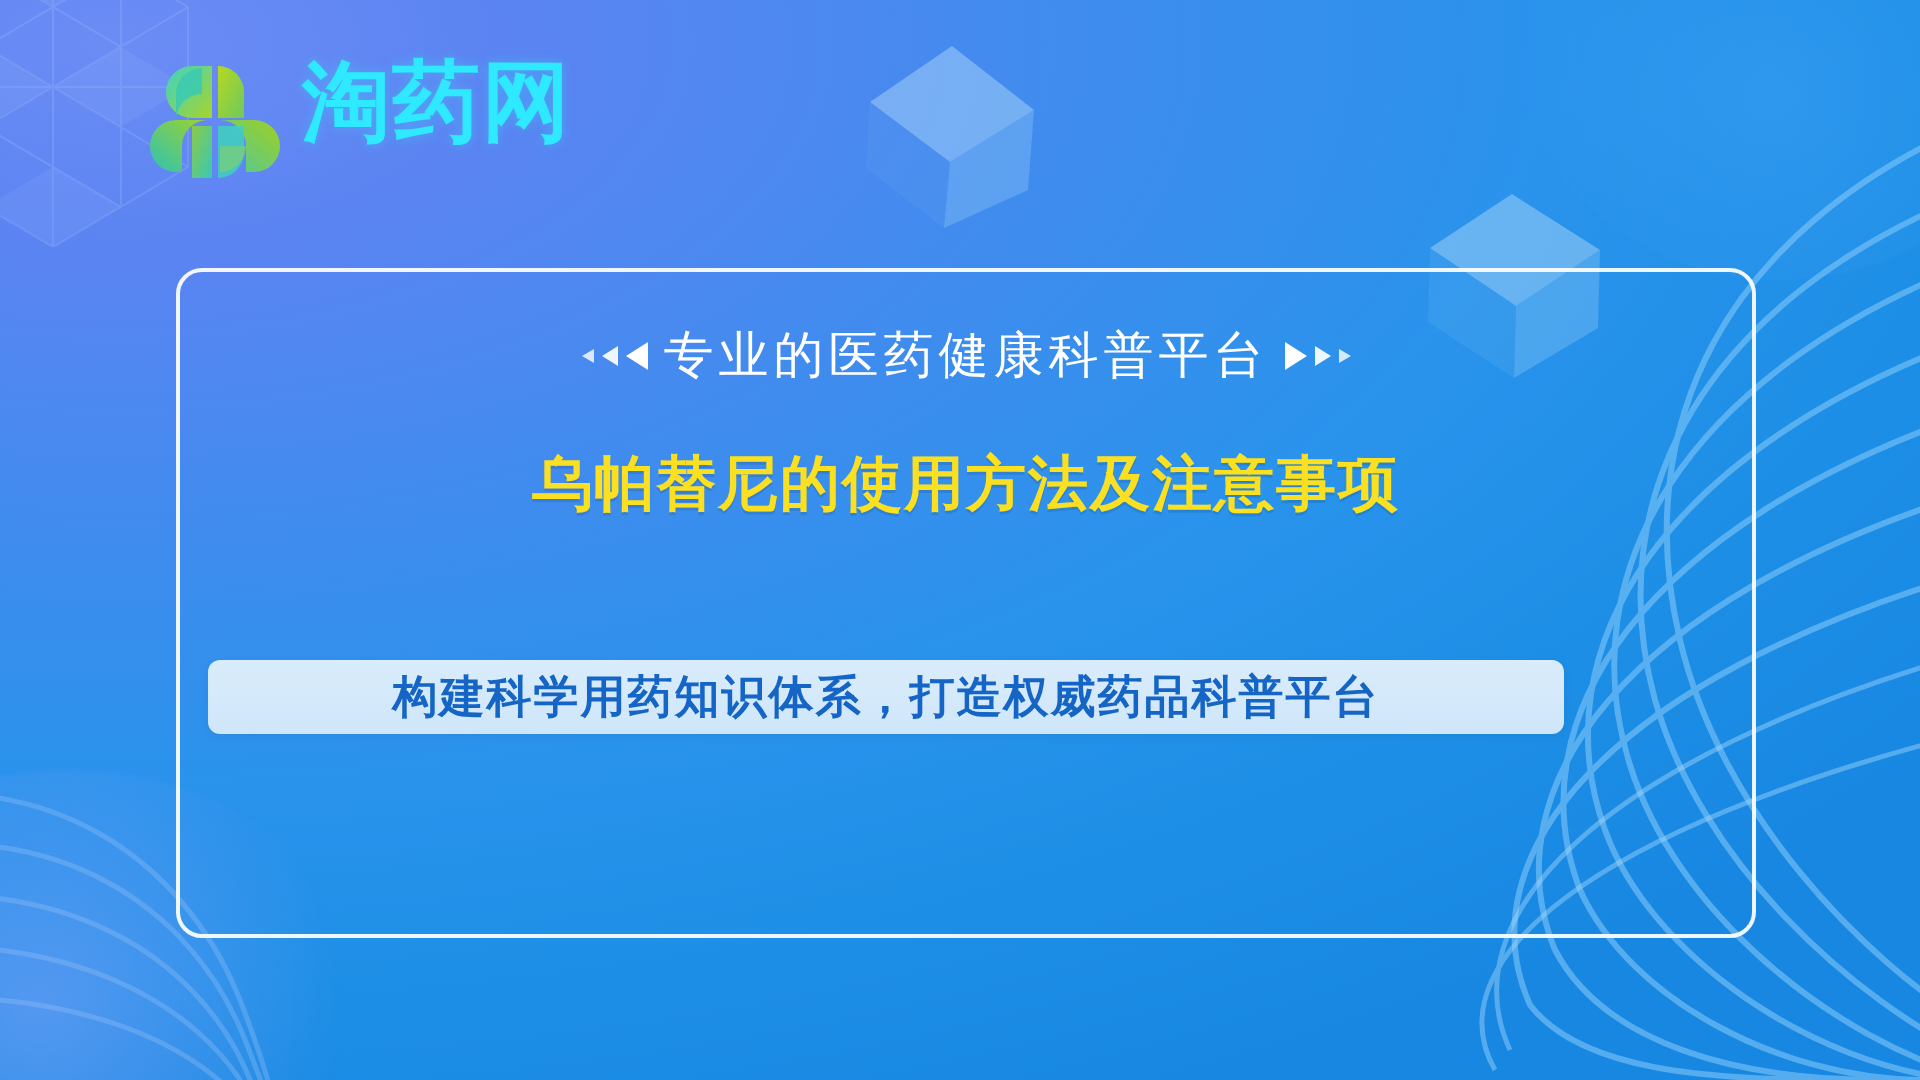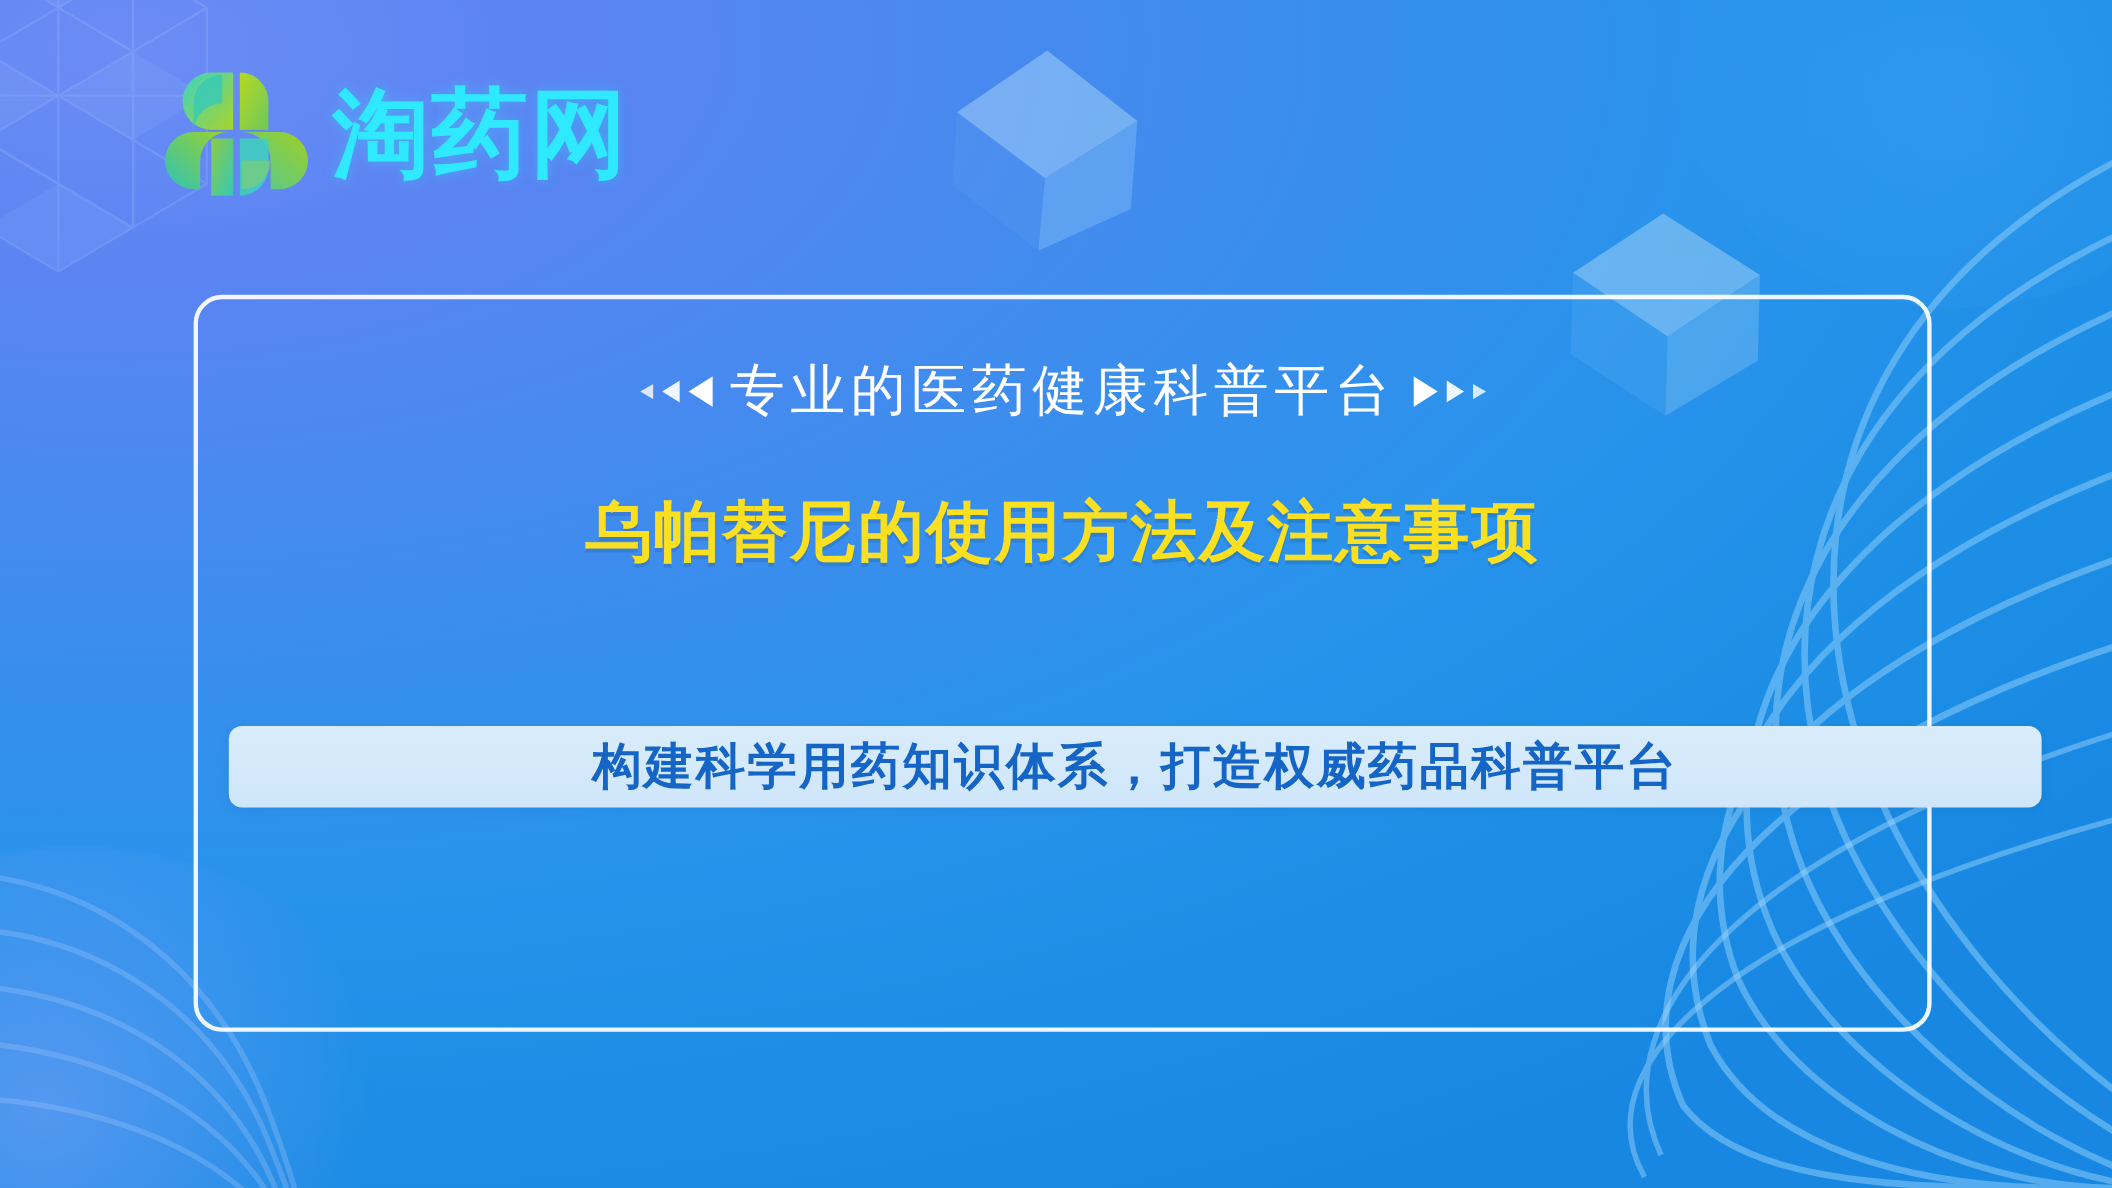--- a/index.html
+++ b/index.html
@@ -30,21 +30,21 @@
   }
 
   
   #swirls{right:-60px;top:0;width:820px;height:1080px;opacity:.95;}
   #swirls-b{left:-120px;bottom:-60px;width:640px;height:520px;opacity:.8;}
 
   
   .cube{position:absolute;}
 
   
-  #brand{position:absolute;left:150px;top:58px;display:flex;align-items:center;gap:22px;}
+  #brand{position:absolute;left:150px;top:58px;display:flex;align-items:flex-start;gap:22px;}
   #logo-mark{width:130px;height:128px;display:block;}
   #brand-name{
     font-size:88px;line-height:1;font-weight:700;color:#2ee9ff;
     letter-spacing:2px;
     font-family:"Liberation Sans","DejaVu Sans",sans-serif;
     text-shadow:0 0 12px rgba(46,233,255,.35);
   }
 
   
   #card{
@@ -70,21 +70,21 @@
     position:absolute;left:0;right:0;top:172px;
     text-align:center;
     font-size:60px;font-weight:700;letter-spacing:2px;
     color:#fbe022;
     white-space:nowrap;
     font-family:"Liberation Sans","DejaVu Sans",sans-serif;
     text-shadow:0 3px 0 rgba(0,0,0,.10);
   }
 
   #footer-pill{
-    position:absolute;left:28px;width:1648px;top:388px;height:74px;
+    position:absolute;left:28px;width:1356px;top:388px;height:74px;
     background:linear-gradient(180deg,#d9ecfb 0%,#cfe6fa 100%);
     border-radius:12px;
     display:flex;align-items:center;justify-content:center;
     box-shadow:0 2px 10px rgba(0,0,0,.06);
   }
   #footer-text{
     font-size:45px;font-weight:700;color:#1565c6;letter-spacing:2px;
     white-space:nowrap;
   }
 </style>

